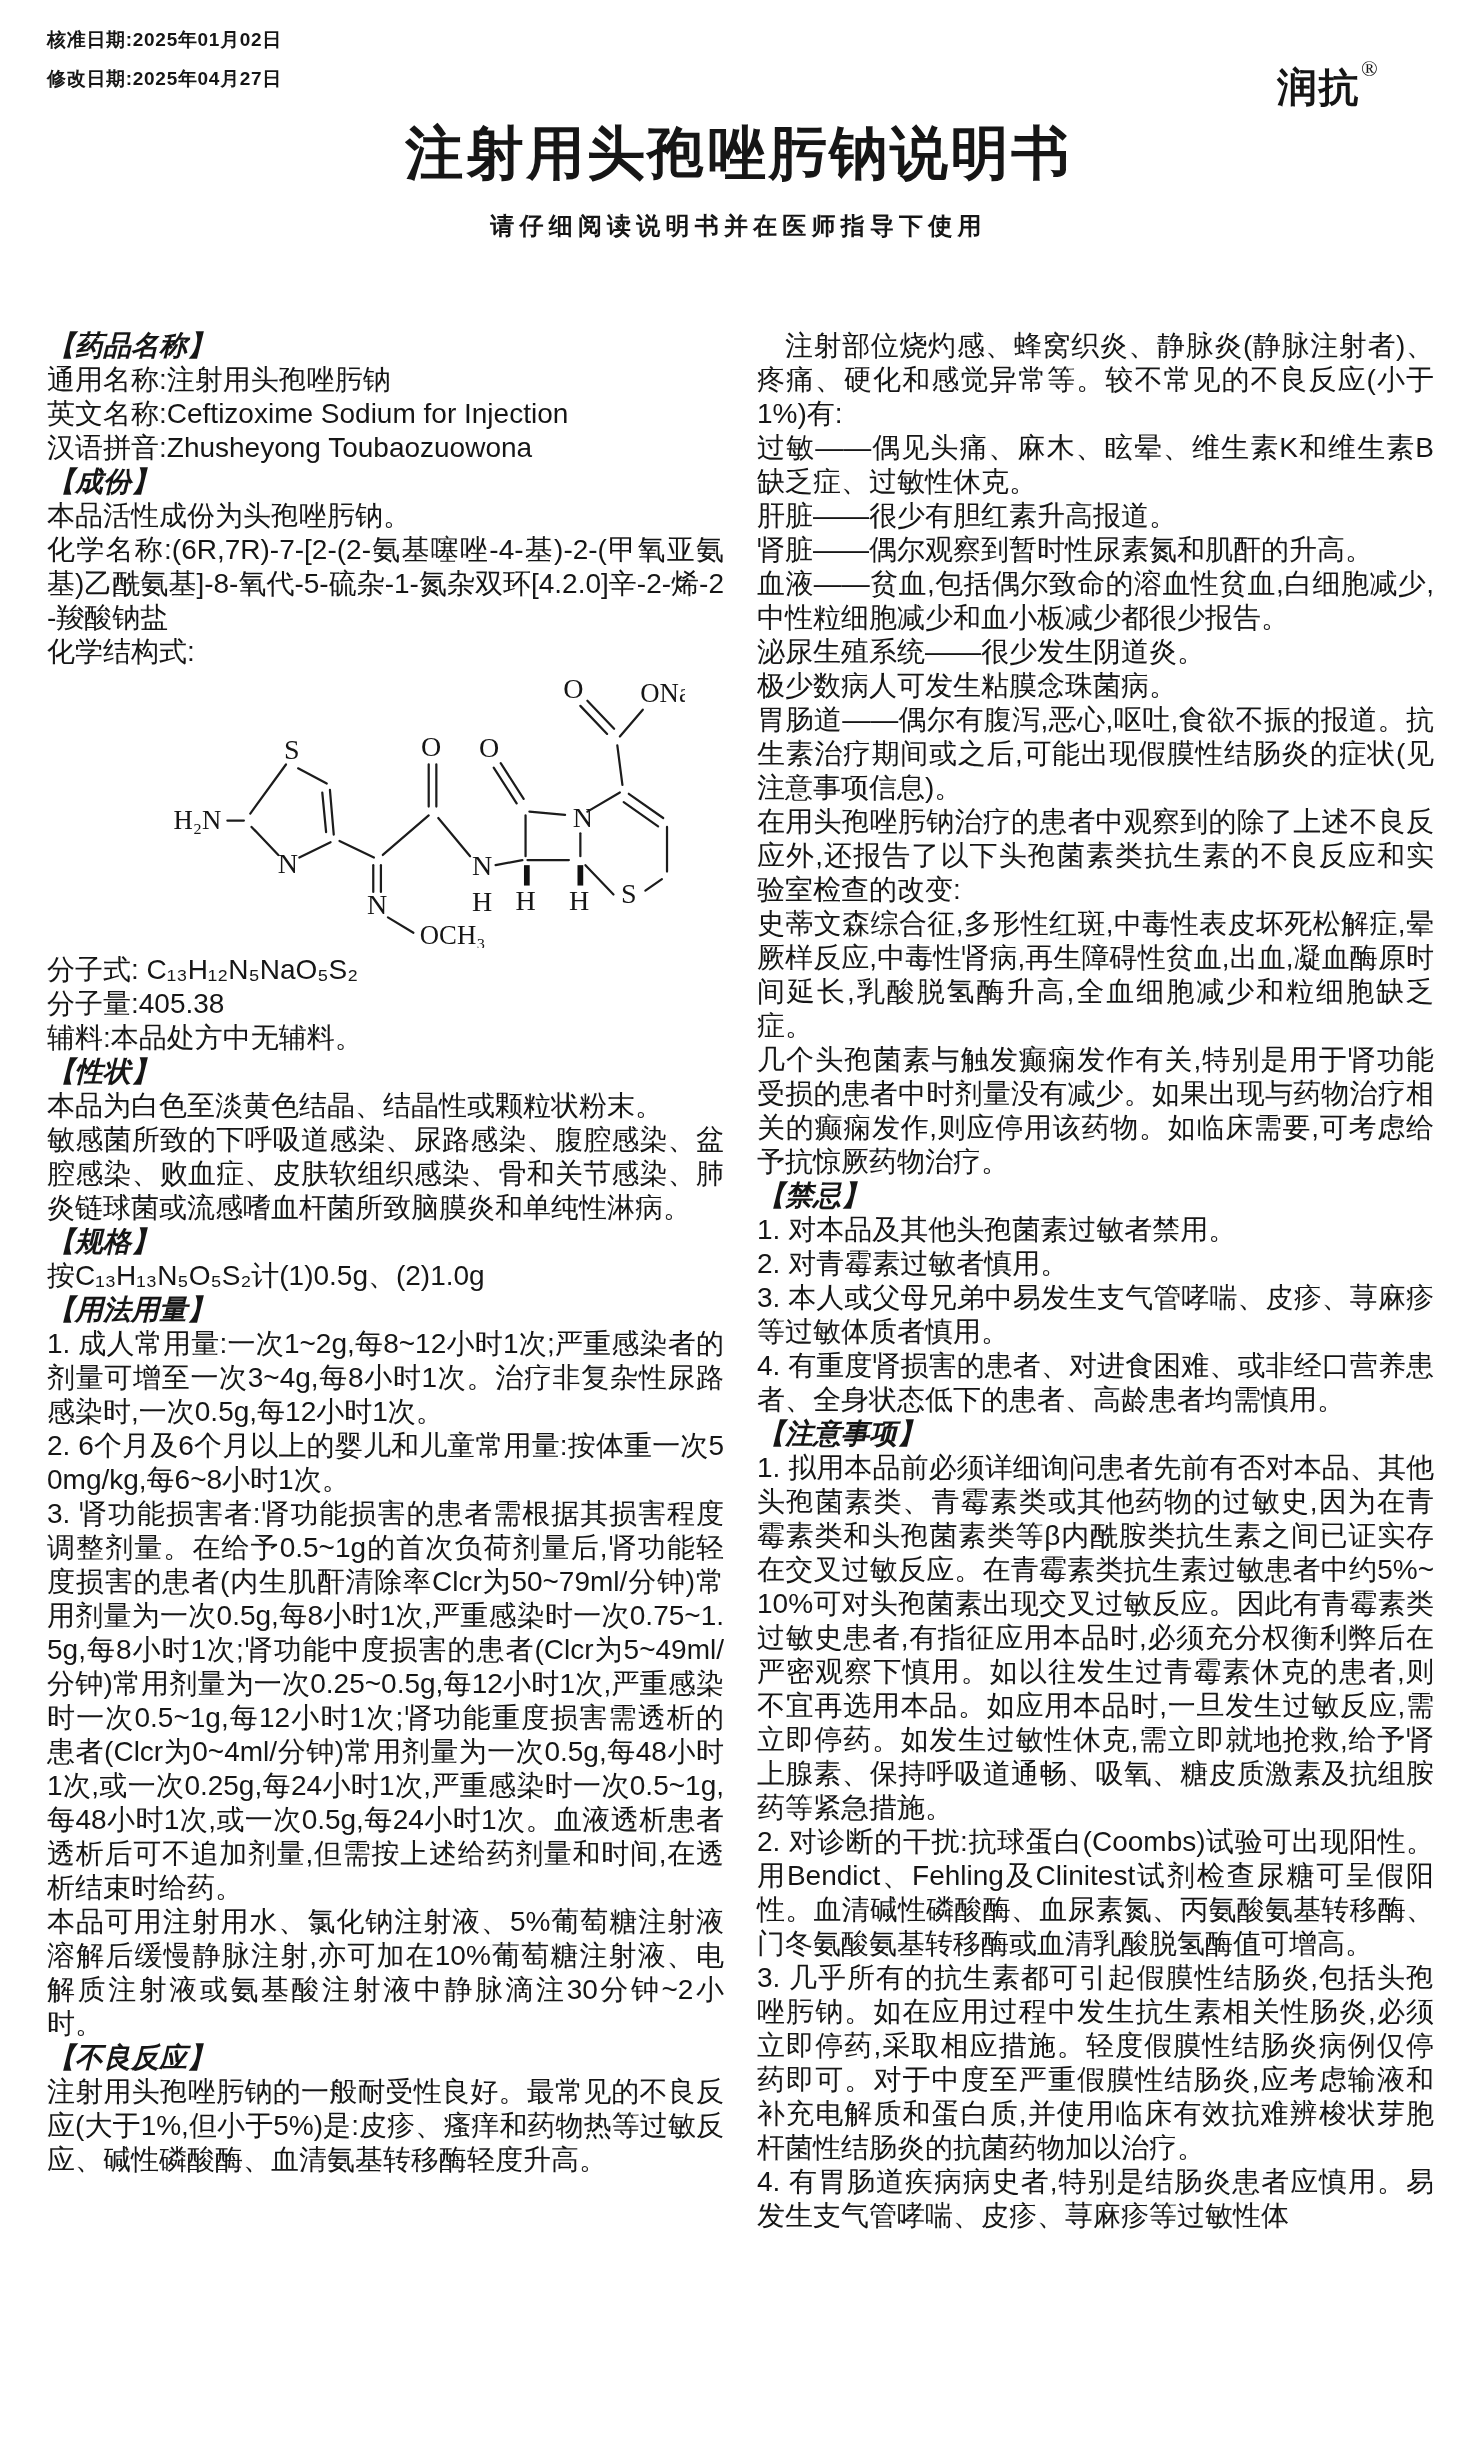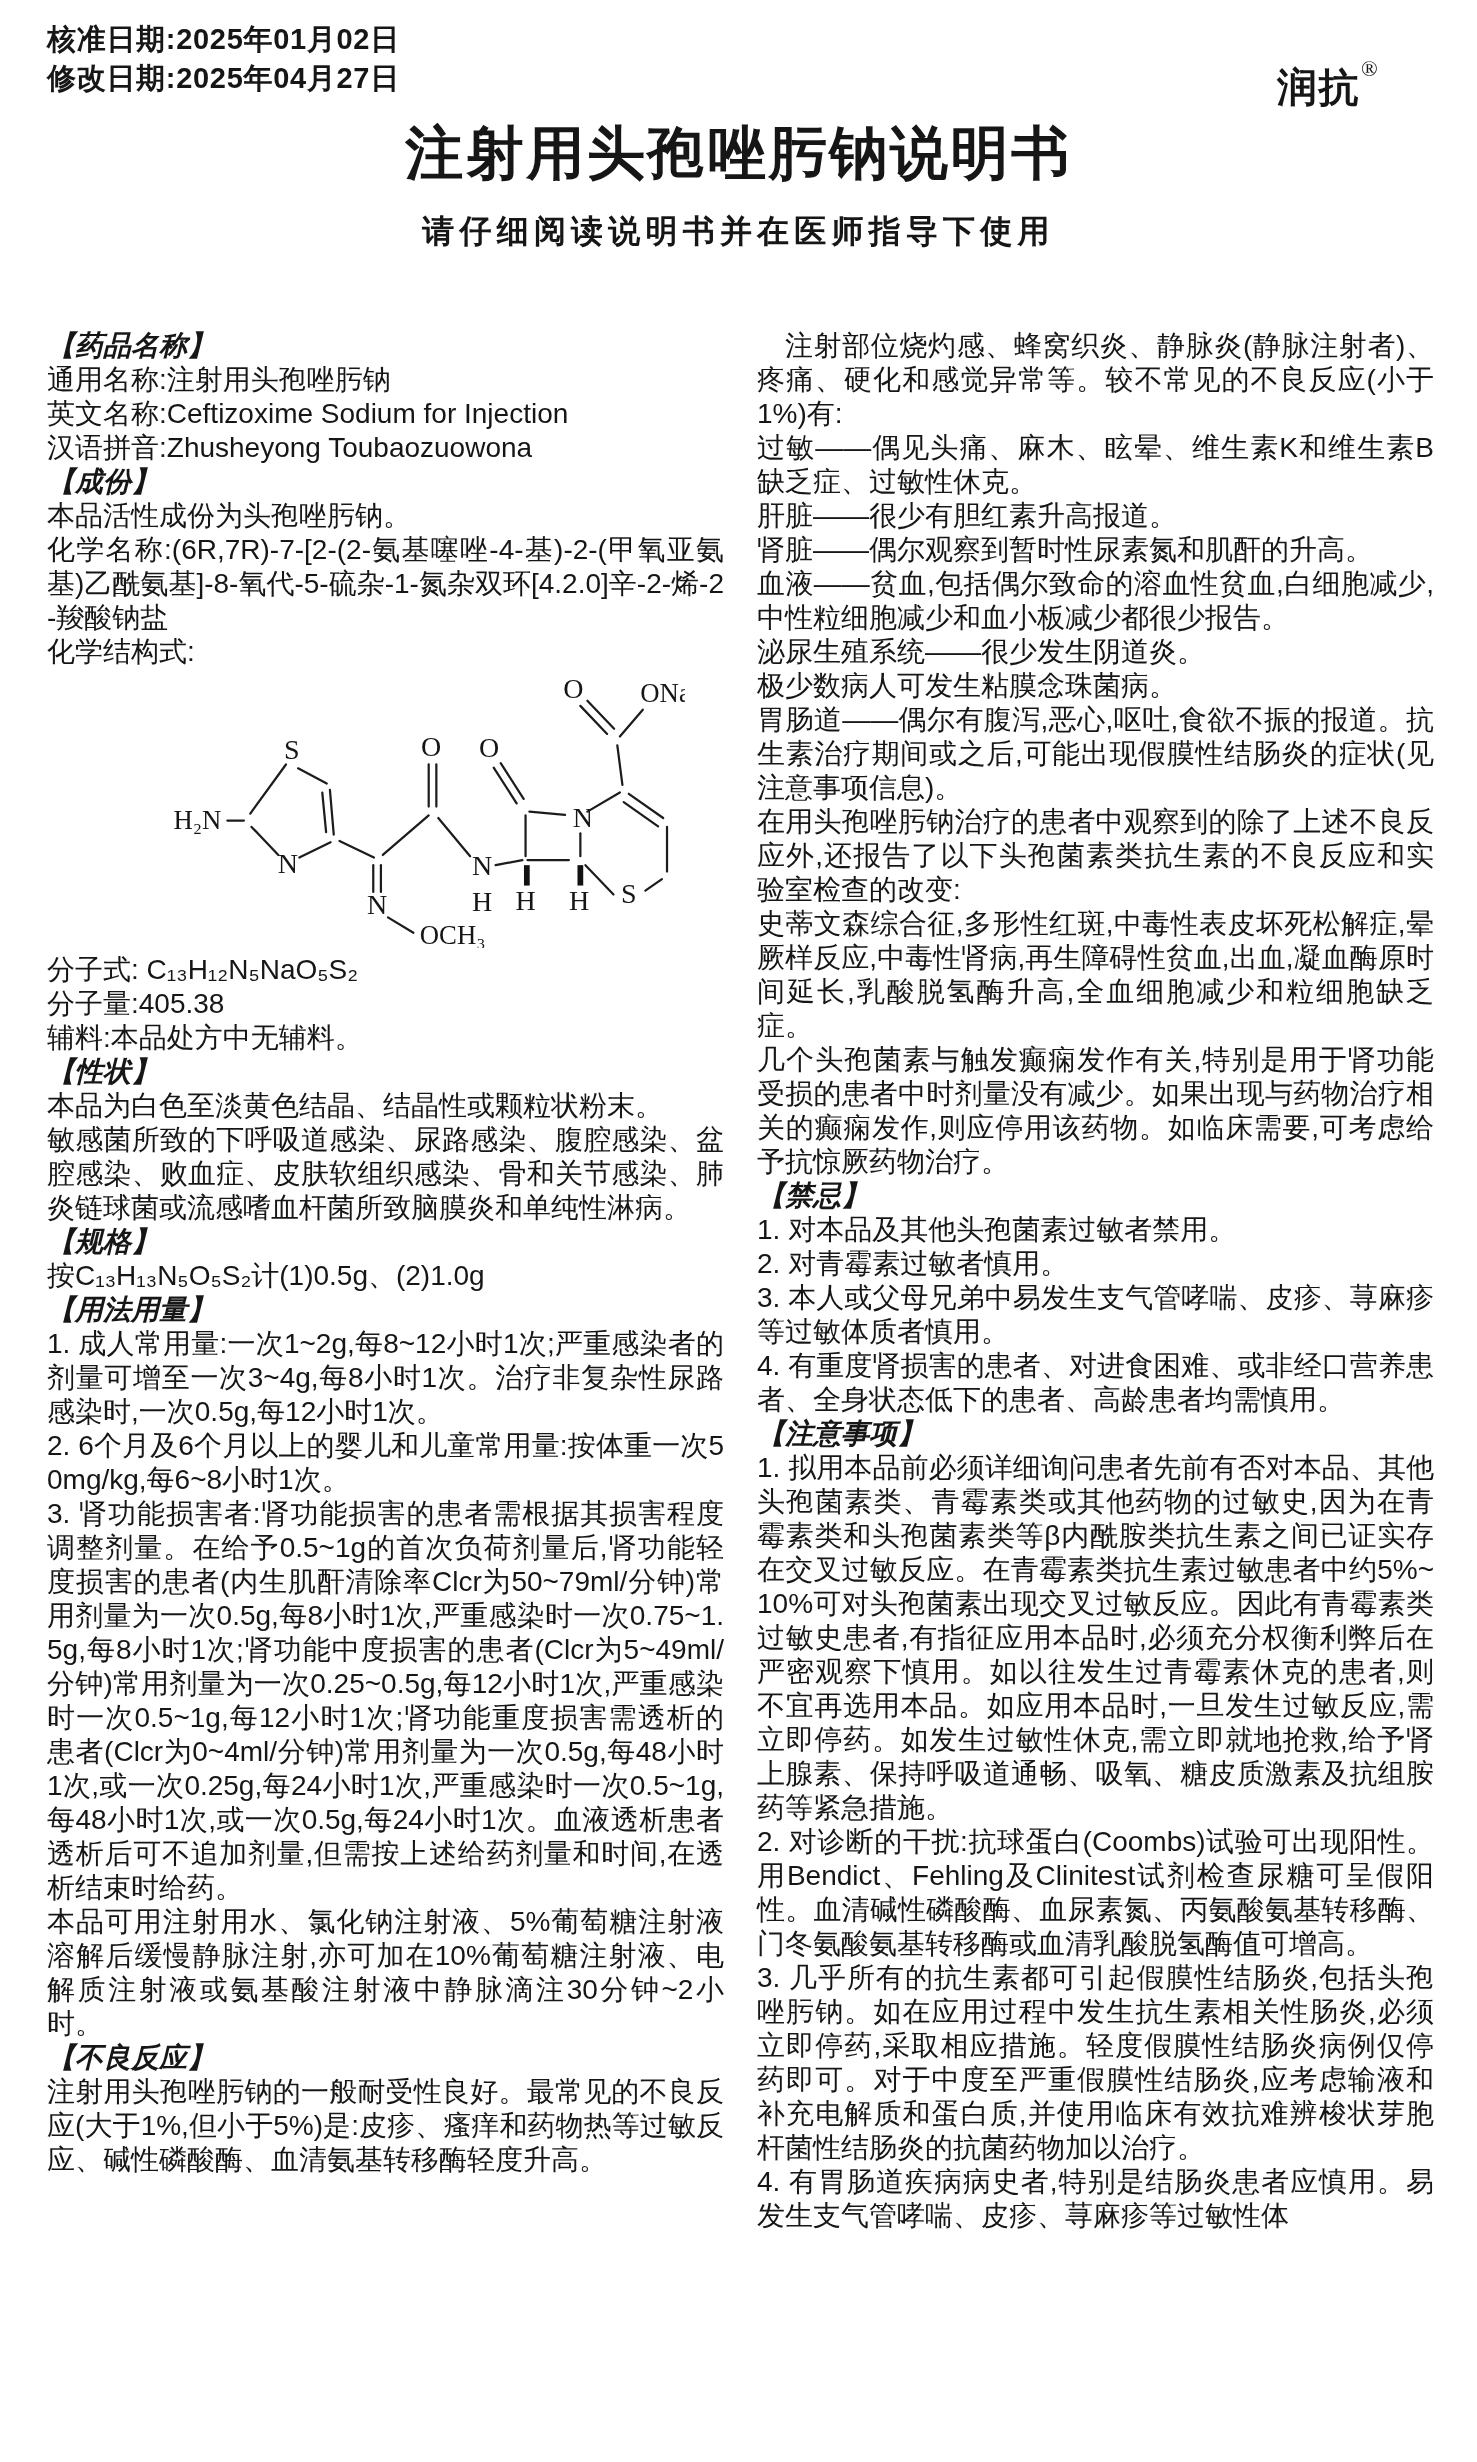--- a/index.html
+++ b/index.html
@@ -1,27 +1,27 @@
 <!DOCTYPE html>
 <html style="font-size:10.4px"><head>
 <meta charset="utf-8">
 <style>
   html,body{margin:0;padding:0;background:#ffffff;}
   .page{
     position:relative;width:1477px;height:2462px;background:#ffffff;color:#161616;
     font-family:"Liberation Sans","DejaVu Sans",sans-serif;font-weight:500;overflow:hidden;
   }
-  .dates{position:absolute;top:19.5px;left:47px;font-size:29px;line-height:39px;font-weight:700;letter-spacing:0.7px;}
+  .dates{position:absolute;top:19.5px;left:47px;font-size:19px;line-height:39px;font-weight:700;letter-spacing:0.7px;}
   .brand{position:absolute;top:56px;right:98px;font-size:40px;font-weight:700;
          font-family:"Liberation Serif","DejaVu Serif",serif;letter-spacing:1.3px;}
   .brand sup{font-size:22px;vertical-align:25px;font-weight:400;margin-left:1.3px;}
   .title{position:absolute;top:115px;left:0;width:100%;margin:0;text-align:center;
          font-size:58px;font-weight:900;letter-spacing:2.6px;}
   .subtitle{position:absolute;top:210px;left:0;width:100%;text-align:center;
-         font-size:32px;font-weight:600;letter-spacing:5.2px;}
+         font-size:24px;font-weight:600;letter-spacing:5.2px;}
   .col{position:absolute;top:329px;width:677px;font-size:28px;line-height:34px;
        text-align:justify;text-align-last:left;word-break:break-all;}
   .col-left{left:47px;}
   .col-right{left:757px;}
   .para,.heading{margin:0;}
   .heading{font-weight:600;font-style:italic;}
   .ind{text-indent:1em;}
   figure.structure{margin:5.2px 0 5.2px 26px;width:612px;height:274px;}
   figure.structure svg{display:block;}
   .bond{stroke:#1c1c1c;stroke-width:3.5;stroke-linecap:round;fill:none;}

